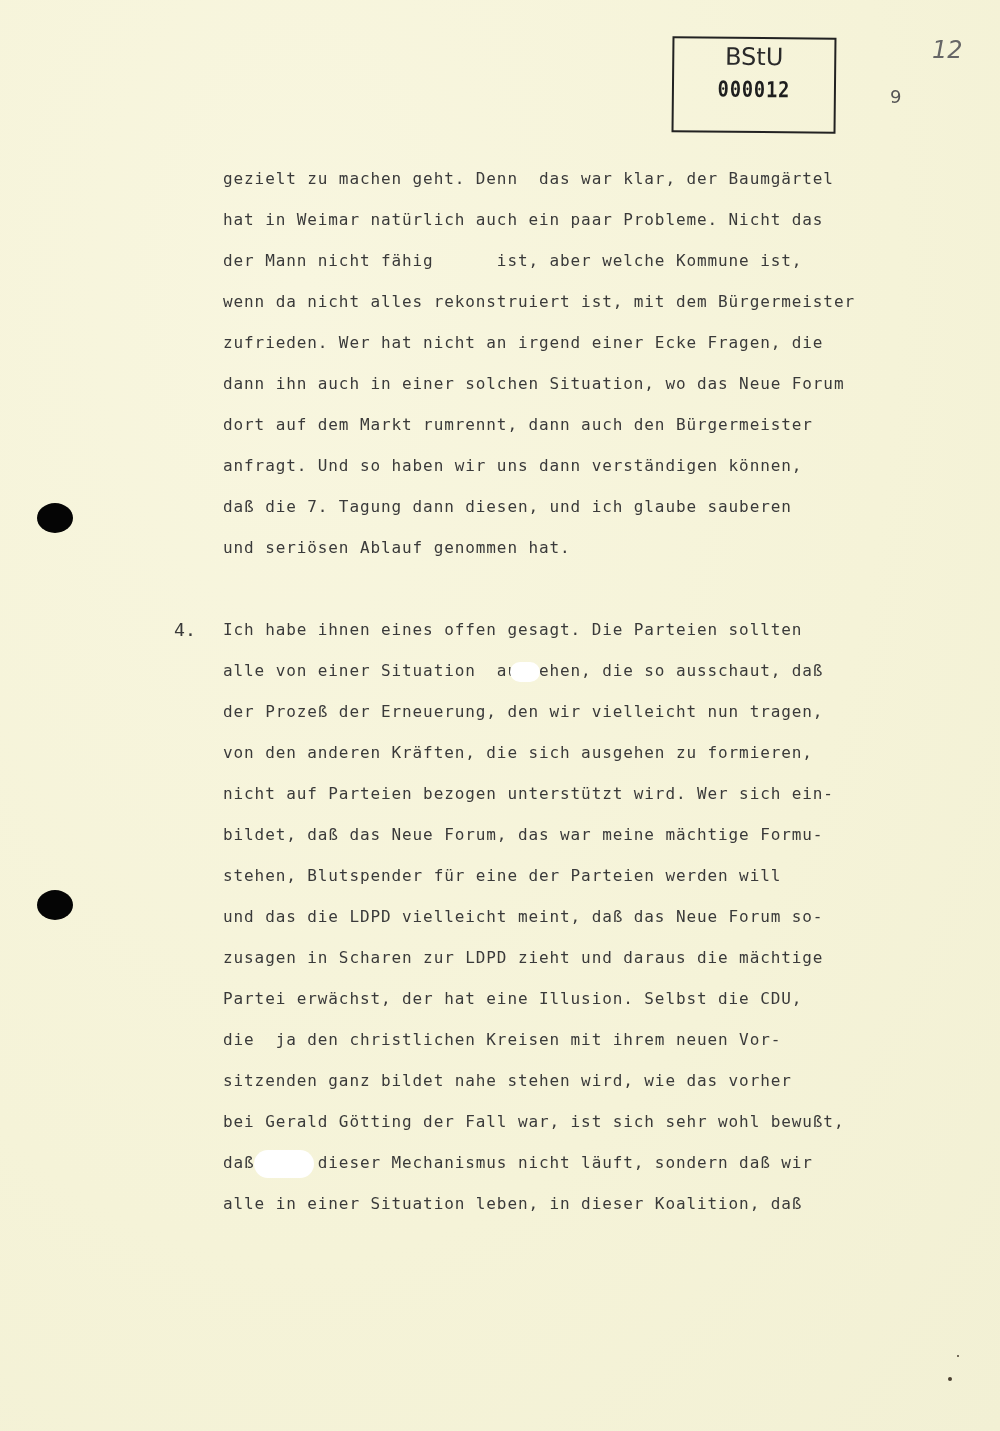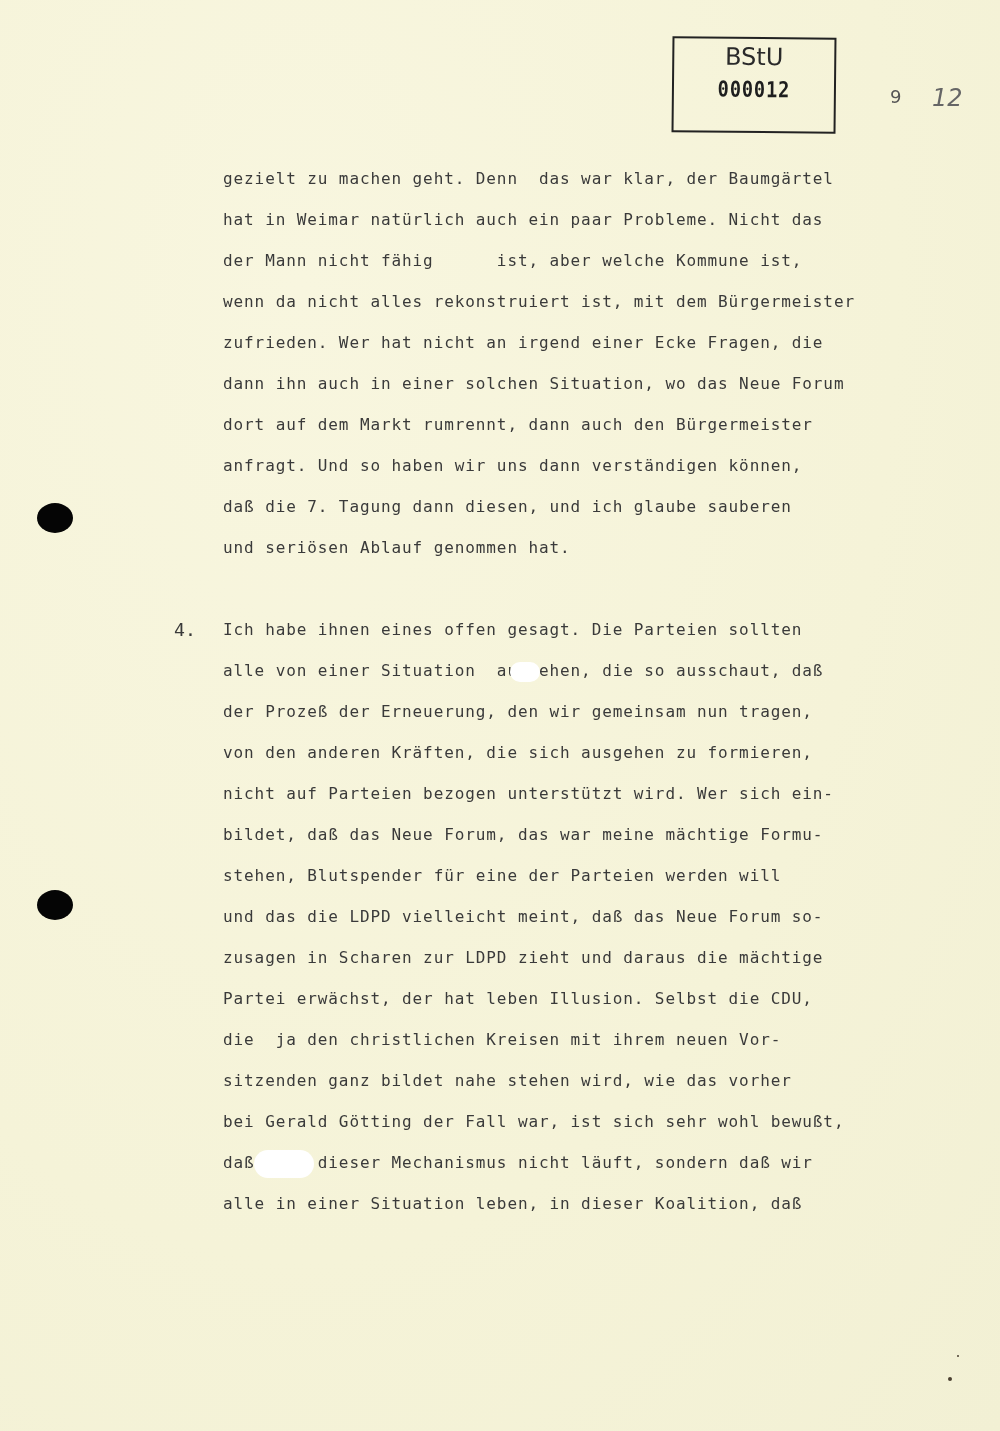--- a/index.html
+++ b/index.html
@@ -20,21 +20,21 @@
     position: absolute; left: 0; right: 0; top: 4px; text-align: center;
     font-family: "DejaVu Sans", sans-serif; font-size: 24px; color: #2a2a2a; letter-spacing: 0px;
   }
   .stamp-number {
     position: absolute; left: 0; right: 0; top: 38px; text-align: center;
     font-family: "DejaVu Sans Mono", monospace; font-weight: bold; font-size: 22px; color: #1e1e1e;
     letter-spacing: 1px; transform: scaleX(0.85);
   }
   .handwritten {
     position: absolute; left: 932px; top: 36px; font-family: "DejaVu Sans", sans-serif;
-    font-style: italic; font-size: 24px; color: #666; margin-top: 48px;
+    font-style: italic; font-size: 24px; color: #666;
   }
   .page-number {
     position: absolute; left: 890px; top: 86px; font-family: "DejaVu Sans", sans-serif;
     font-size: 18px; color: #555;
   }
   .line {
     position: absolute; left: 223px; font-size: 16px; white-space: pre; letter-spacing: 0.9px;
     color: #3a3a3a; line-height: 22px;
     font-family: "DejaVu Sans Mono", "Liberation Mono", monospace;
   }
@@ -68,28 +68,28 @@
     <div class="line" style="top:414px">dort auf dem Markt rumrennt, dann auch den Bürgermeister</div>
     <div class="line" style="top:455px">anfragt. Und so haben wir uns dann verständigen können,</div>
     <div class="line" style="top:496px">daß die 7. Tagung dann diesen, und ich glaube sauberen</div>
     <div class="line" style="top:537px">und seriösen Ablauf genommen hat.</div>
   </div>
 
   <div>
     <div class="item-num" style="top:619px">4.</div>
     <div class="line" style="top:619px">Ich habe ihnen eines offen gesagt. Die Parteien sollten</div>
     <div class="line" style="top:660px">alle von einer Situation  ausgehen, die so ausschaut, daß</div>
-    <div class="line" style="top:701px">der Prozeß der Erneuerung, den wir gemeinsam nun tragen,</div>
+    <div class="line" style="top:701px">der Prozeß der Erneuerung, den wir vielleicht nun tragen,</div>
     <div class="line" style="top:742px">von den anderen Kräften, die sich ausgehen zu formieren,</div>
     <div class="line" style="top:783px">nicht auf Parteien bezogen unterstützt wird. Wer sich ein-</div>
     <div class="line" style="top:824px">bildet, daß das Neue Forum, das war meine mächtige Formu-</div>
     <div class="line" style="top:865px">stehen, Blutspender für eine der Parteien werden will</div>
     <div class="line" style="top:906px">und das die LDPD vielleicht meint, daß das Neue Forum so-</div>
     <div class="line" style="top:947px">zusagen in Scharen zur LDPD zieht und daraus die mächtige</div>
-    <div class="line" style="top:988px">Partei erwächst, der hat leben Illusion. Selbst die CDU,</div>
+    <div class="line" style="top:988px">Partei erwächst, der hat eine Illusion. Selbst die CDU,</div>
     <div class="line" style="top:1029px">die  ja den christlichen Kreisen mit ihrem neuen Vor-</div>
     <div class="line" style="top:1070px">sitzenden ganz bildet nahe stehen wird, wie das vorher</div>
     <div class="line" style="top:1111px">bei Gerald Götting der Fall war, ist sich sehr wohl bewußt,</div>
     <div class="line" style="top:1152px">daß      dieser Mechanismus nicht läuft, sondern daß wir</div>
     <div class="line" style="top:1193px">alle in einer Situation leben, in dieser Koalition, daß</div>
   </div>
 
   <div class="redact" style="left:510px; top:662px; width:30px; height:20px;"></div>
   <div class="redact" style="left:254px; top:1150px; width:60px; height:28px;"></div>
 

